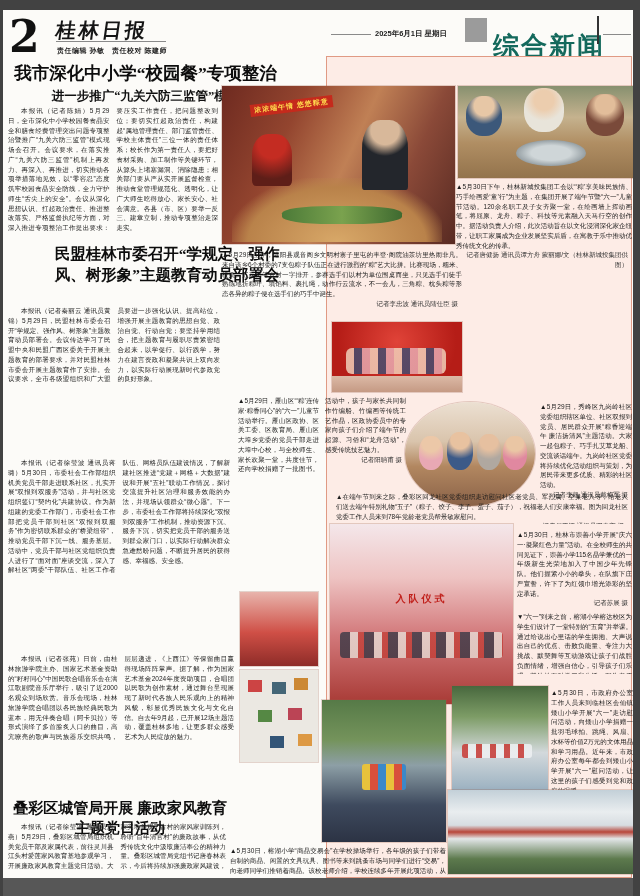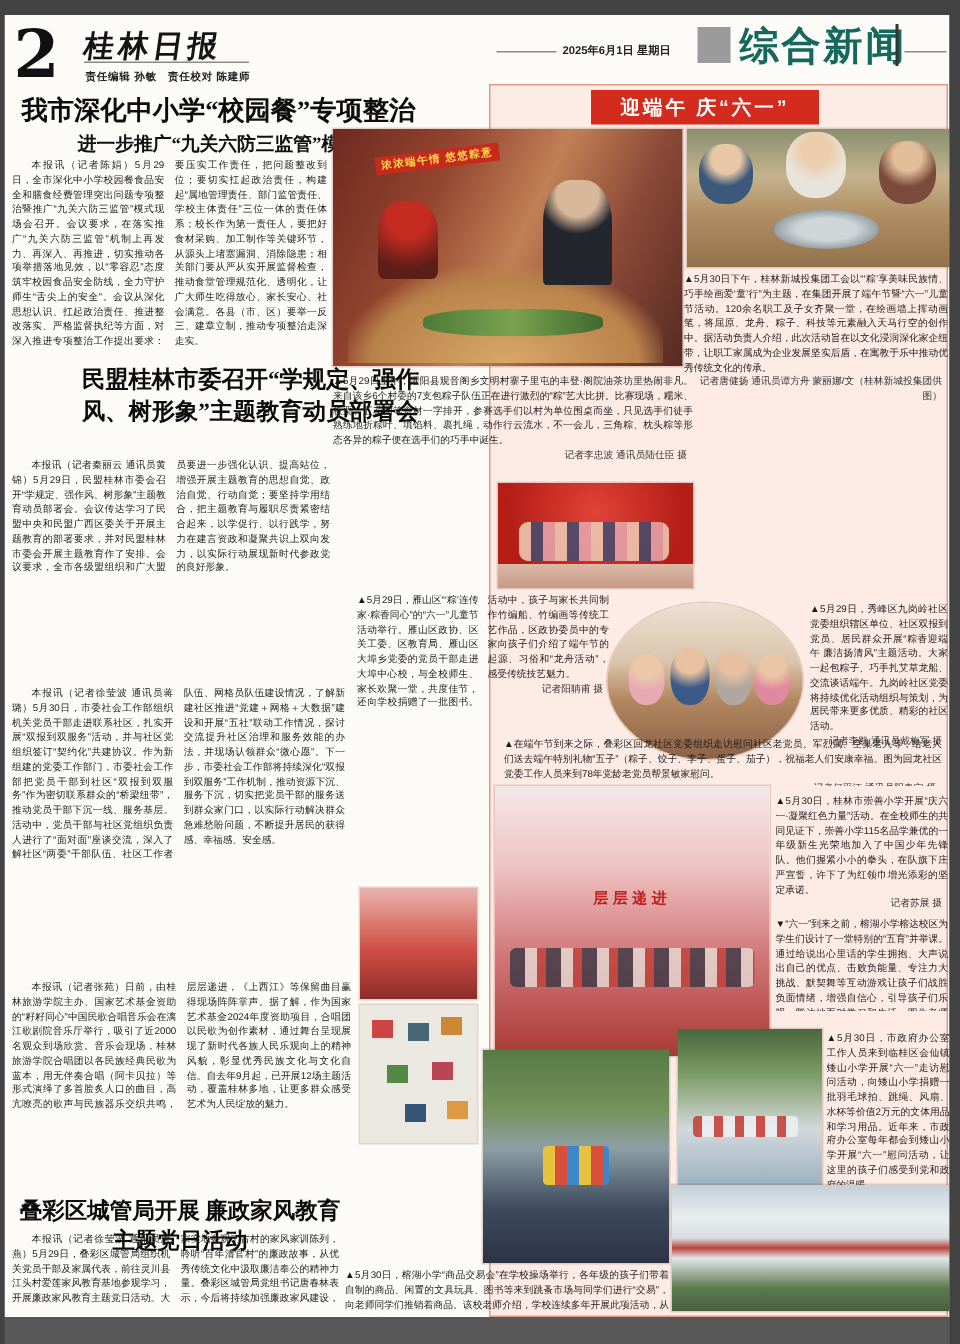--- a/index.html
+++ b/index.html
@@ -5,21 +5,21 @@
   html,body{margin:0;padding:0;}
   body{width:640px;height:896px;position:relative;background:#454545;font-family:"Liberation Sans",sans-serif;overflow:hidden;}
   .page{position:absolute;left:3px;top:10px;width:630px;height:868px;background:#fcfbf8;}
   .abs{position:absolute;}
   .frame{position:absolute;background:#424242;}
   
   .pageno{font-size:44px;font-weight:900;color:#111;line-height:1;font-family:"DejaVu Serif",serif;}
   .logo{font-size:20px;font-weight:900;color:#151515;font-family:"DejaVu Serif",serif;letter-spacing:3px;transform:skewX(-8deg);}
   .editors{font-size:7px;font-weight:bold;color:#222;letter-spacing:.5px;}
   .dateline{font-size:7.5px;font-weight:bold;color:#222;}
-  .section{font-size:26px;font-weight:900;color:#14695c;letter-spacing:2px;font-family:"Liberation Serif",serif;}
+  .section{font-size:26px;font-weight:900;color:#14695c;letter-spacing:2px;font-family:"Liberation Serif",serif;margin-top:16px;}
   .rule{background:#8a8a8a;height:1px;}
   .graysq{background:#9b9b9b;}
   .vbar{background:#333;width:2px;}
   
   .headline{font-weight:900;color:#0d0d0d;text-align:center;font-family:"Liberation Serif",serif;line-height:1.35;}
   .subhead{font-weight:bold;color:#111;text-align:center;font-family:"Liberation Serif",serif;}
   .body-2col{font-size:6.5px;line-height:1.5;color:#1b1b1b;text-align:justify;column-count:2;column-gap:7px;overflow:hidden;text-indent:2em;}
   
   .pinkbox{background:#fdece6;border:1px solid #e09a84;}
   .banner{background:#d42b1f;color:#fff;font-weight:bold;font-size:13px;letter-spacing:2px;text-align:center;line-height:23px;}
@@ -56,21 +56,20 @@
   <div class="abs body-2col" style="left:5px;top:296px;width:212px;height:88px;">本报讯（记者秦丽云 通讯员黄锦）5月29日，民盟桂林市委会召开“学规定、强作风、树形象”主题教育动员部署会。会议传达学习了民盟中央和民盟广西区委关于开展主题教育的部署要求，并对民盟桂林市委会开展主题教育作了安排。会议要求，全市各级盟组织和广大盟员要进一步强化认识、提高站位，增强开展主题教育的思想自觉、政治自觉、行动自觉；要坚持学用结合，把主题教育与履职尽责紧密结合起来，以学促行、以行践学，努力在建言资政和凝聚共识上双向发力，以实际行动展现新时代参政党的良好形象。</div>
 
   <div class="abs body-2col" style="left:5px;top:448px;width:222px;height:130px;">本报讯（记者徐莹波 通讯员蒋璐）5月30日，市委社会工作部组织机关党员干部走进联系社区，扎实开展“双报到双服务”活动，并与社区党组织签订“契约化”共建协议。作为新组建的党委工作部门，市委社会工作部把党员干部到社区“双报到双服务”作为密切联系群众的“桥梁纽带”，推动党员干部下沉一线、服务基层。活动中，党员干部与社区党组织负责人进行了“面对面”座谈交流，深入了解社区“两委”干部队伍、社区工作者队伍、网格员队伍建设情况，了解新建社区推进“党建＋网格＋大数据”建设和开展“五社”联动工作情况，探讨交流提升社区治理和服务效能的办法，并现场认领群众“微心愿”。下一步，市委社会工作部将持续深化“双报到双服务”工作机制，推动资源下沉、服务下沉，切实把党员干部的服务送到群众家门口，以实际行动解决群众急难愁盼问题，不断提升居民的获得感、幸福感、安全感。</div>
 
   <div class="abs body-2col" style="left:5px;top:644px;width:226px;height:100px;">本报讯（记者张苑）日前，由桂林旅游学院主办、国家艺术基金资助的“籽籽同心”中国民歌合唱音乐会在漓江歌剧院音乐厅举行，吸引了近2000名观众到场欣赏。音乐会现场，桂林旅游学院合唱团以各民族经典民歌为蓝本，用无伴奏合唱（阿卡贝拉）等形式演绎了多首脍炙人口的曲目，高亢嘹亮的歌声与民族器乐交织共鸣，层层递进，《上西江》等保留曲目赢得现场阵阵掌声。据了解，作为国家艺术基金2024年度资助项目，合唱团以民歌为创作素材，通过舞台呈现展现了新时代各族人民乐观向上的精神风貌，彰显优秀民族文化与文化自信。自去年9月起，已开展12场主题活动，覆盖桂林多地，让更多群众感受艺术为人民绽放的魅力。</div>
 
   <div class="abs headline" style="left:5px;top:788px;width:224px;font-size:15px;">叠彩区城管局开展 廉政家风教育主题党日活动</div>
   <div class="abs body-2col" style="left:5px;top:812px;width:218px;height:52px;">本报讯（记者徐莹波 通讯员唐燕）5月29日，叠彩区城管局组织机关党员干部及家属代表，前往灵川县江头村爱莲家风教育基地参观学习，开展廉政家风教育主题党日活动。大家实地参观了古村的家风家训陈列，聆听“百年清官村”的廉政故事，从优秀传统文化中汲取廉洁奉公的精神力量。叠彩区城管局党组书记唐春林表示，今后将持续加强廉政家风建设，引导党员干部树立正确的权力观，当好“廉内助”，为城市管理事业高质量发展凝聚力量。</div>
 
   <div class="abs pinkbox" style="left:323px;top:46px;width:304px;height:820px;"></div>
-  <div class="abs banner" style="left:391px;top:50px;width:152px;height:23px;">迎端午 庆“六一”</div>
 
   <div class="abs ph" style="left:219px;top:76px;width:233px;height:158px;background:linear-gradient(115deg,#6e2a20 0%,#93452f 28%,#c08055 52%,#8a4938 74%,#582a22 100%);">
     <div class="minibanner" style="left:28px;top:14px;">浓浓端午情 悠悠粽意</div>
     <div class="boxdecor" style="left:10px;top:92px;width:210px;height:64px;background:radial-gradient(ellipse at 50% 100%,#d8a868 0%,#b9824a 60%,transparent 75%);"></div>
     <div class="boxdecor" style="left:60px;top:120px;width:120px;height:18px;background:linear-gradient(90deg,#4c7a38,#7aa24e 50%,#3f6a30);border-radius:40%;"></div>
     <div class="boxdecor" style="left:30px;top:48px;width:40px;height:52px;background:radial-gradient(circle at 50% 20%,#c42c22 30%,#5e1e18 75%);border-radius:40% 40% 10% 10%;"></div>
     <div class="boxdecor" style="left:140px;top:34px;width:46px;height:70px;background:radial-gradient(circle at 50% 15%,#d8b89a 22%,#23262c 40%);border-radius:40% 40% 5% 5%;"></div>
   </div>
 
   <div class="abs ph" style="left:455px;top:76px;width:176px;height:92px;background:linear-gradient(180deg,#87906f 0%,#c5b28e 34%,#b08e63 62%,#93734c 100%);">
@@ -108,21 +107,21 @@
     <span>▲5月29日，秀峰区九岗岭社区党委组织辖区单位、社区双报到党员、居民群众开展“粽香迎端午 廉洁扬清风”主题活动。大家一起包粽子、巧手扎艾草龙船、交流谈话端午。九岗岭社区党委将持续优化活动组织与策划，为居民带来更多优质、精彩的社区活动。</span>
     <span class="credit">记者李凯 通讯员戴梅军 摄</span>
   </div>
 
   <div class="abs cap" style="left:333px;top:482px;width:292px;height:32px;">
     <span>▲在端午节到来之际，叠彩区回龙社区党委组织走访慰问社区老党员、军烈属、空巢老人等，给老人们送去端午特别礼物“五子”（粽子、饺子、李子、蛋子、茄子），祝福老人们安康幸福。图为回龙社区党委工作人员来到78年党龄老党员帮景敏家慰问。</span>
     <span class="credit">记者何平江 通讯员阳春宁 摄</span>
   </div>
 
   <div class="abs ph" style="left:327px;top:514px;width:183px;height:180px;background:linear-gradient(180deg,#f4e7ea 0%,#eec3c2 30%,#d2787a 62%,#a83a35 100%);">
-    <div class="ceremony-label">层层递进</div>
+    <div class="ceremony-label">入队仪式</div>
     <div class="boxdecor" style="left:10px;top:108px;width:163px;height:26px;background:repeating-linear-gradient(90deg,#2e3442 0 10px,#e8e4dc 10px 18px,#c23c34 18px 24px);opacity:.75;border-radius:4px;"></div>
   </div>
   <div class="abs cap" style="left:514px;top:520px;width:115px;height:78px;">
     <span>▲5月30日，桂林市崇善小学开展“庆六一·凝聚红色力量”活动。在全校师生的共同见证下，崇善小学115名品学兼优的一年级新生光荣地加入了中国少年先锋队。他们握紧小小的拳头，在队旗下庄严宣誓，许下了为红领巾增光添彩的坚定承诺。</span>
     <span class="credit">记者苏展 摄</span>
   </div>
   <div class="abs cap" style="left:514px;top:602px;width:115px;height:62px;">
     <span>▼“六一”到来之前，榕湖小学榕达校区为学生们设计了一堂特别的“五育”并举课。通过给说出心里话的学生拥抱、大声说出自己的优点、击败负能量、专注力大挑战、默契舞等互动游戏让孩子们战胜负面情绪，增强自信心，引导孩子们乐观、豁达地面对学习和生活。图为老师给说出心里话的学生一个大大的拥抱。</span>
     
   </div>

